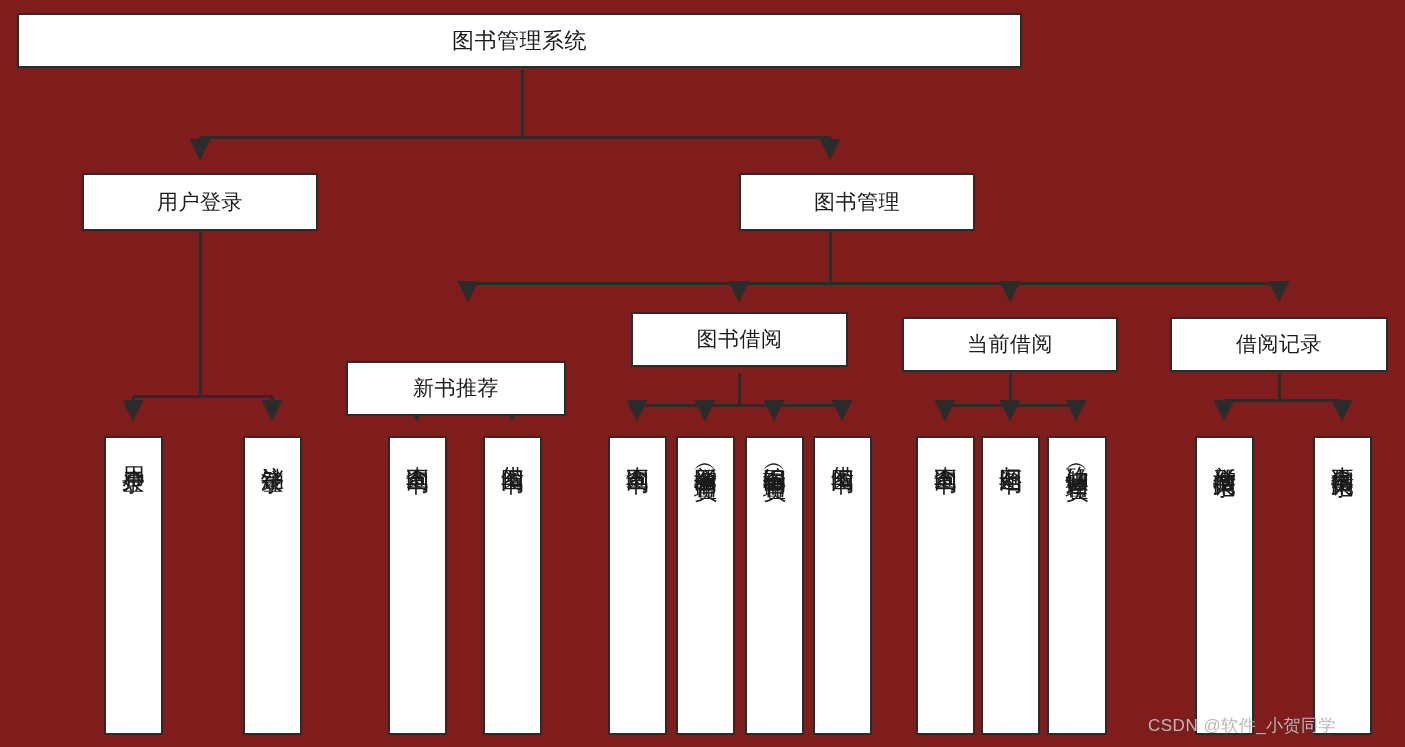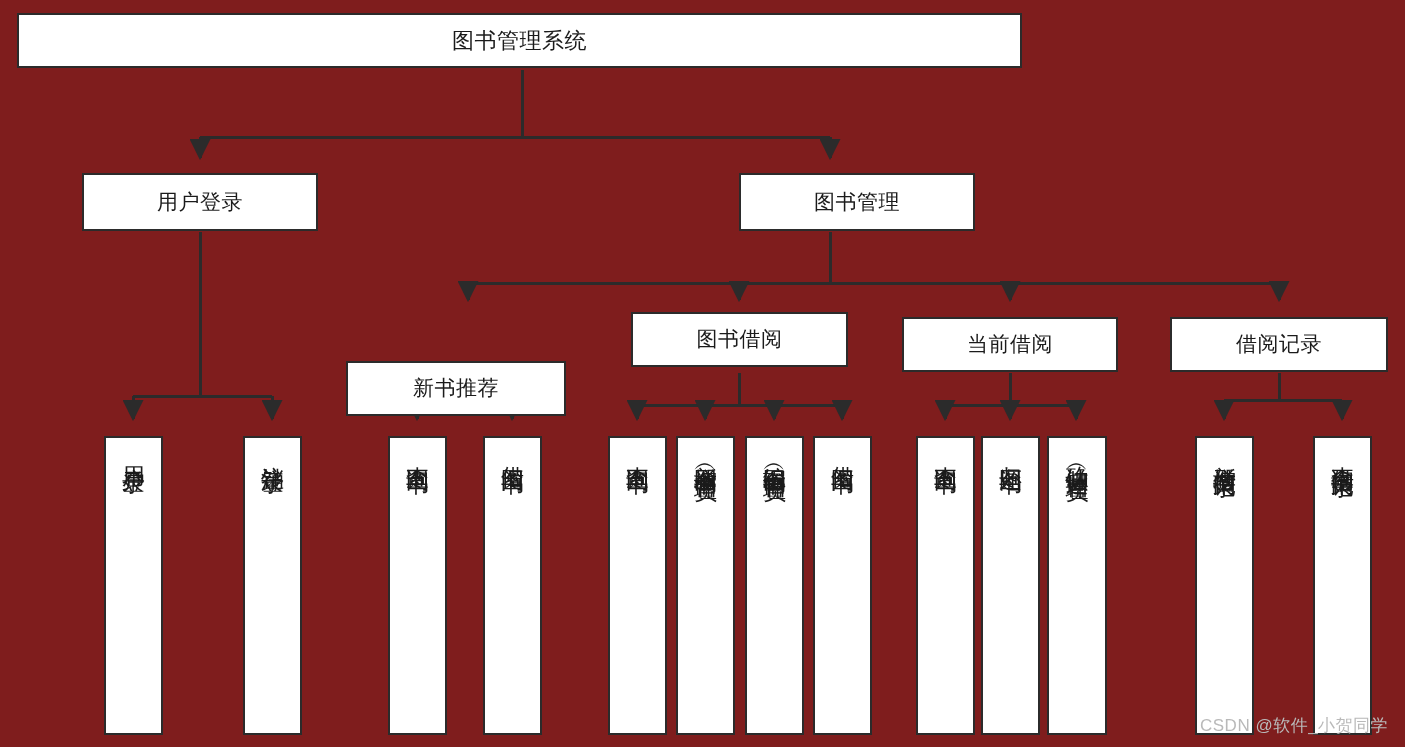--- a/index.html
+++ b/index.html
@@ -187,15 +187,15 @@
     <span class="lbl">确认归还（管理员）</span>
   </div>
 
   <div class="node v" style="left:1195px; top:436px; width:59px; height:299px;">
     <span class="lbl">新增借阅记录</span>
   </div>
   <div class="node v" style="left:1313px; top:436px; width:59px; height:299px;">
     <span class="lbl">查询借阅记录</span>
   </div>
 
-  <div class="watermark" style="left:1200px; top:714px;text-align:center;">CSDN @软件_小贺同学</div>
+  <div class="watermark" style="left:1148px; top:714px;text-align:center;">CSDN @软件_小贺同学</div>
 
 </div>
 
 </body></html>

